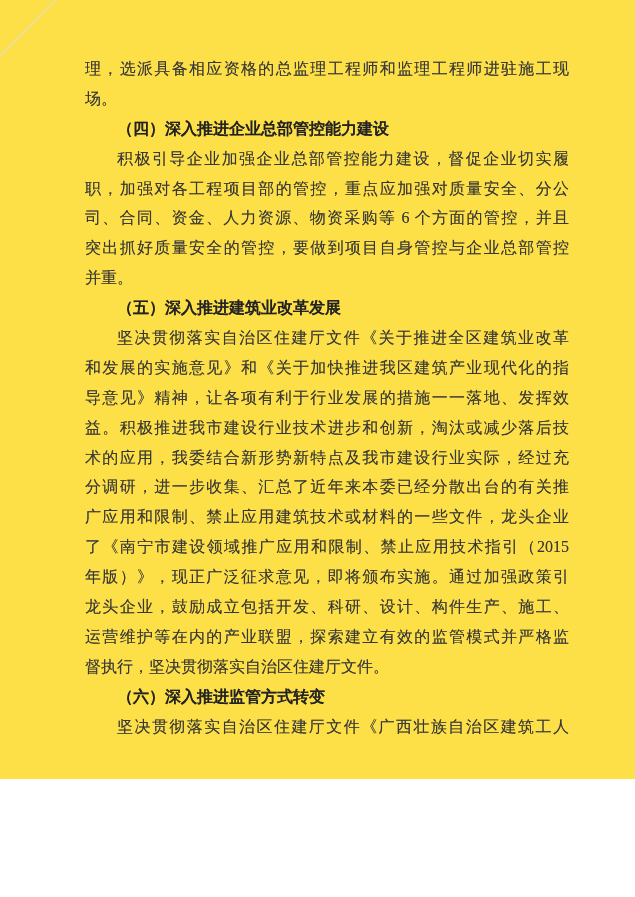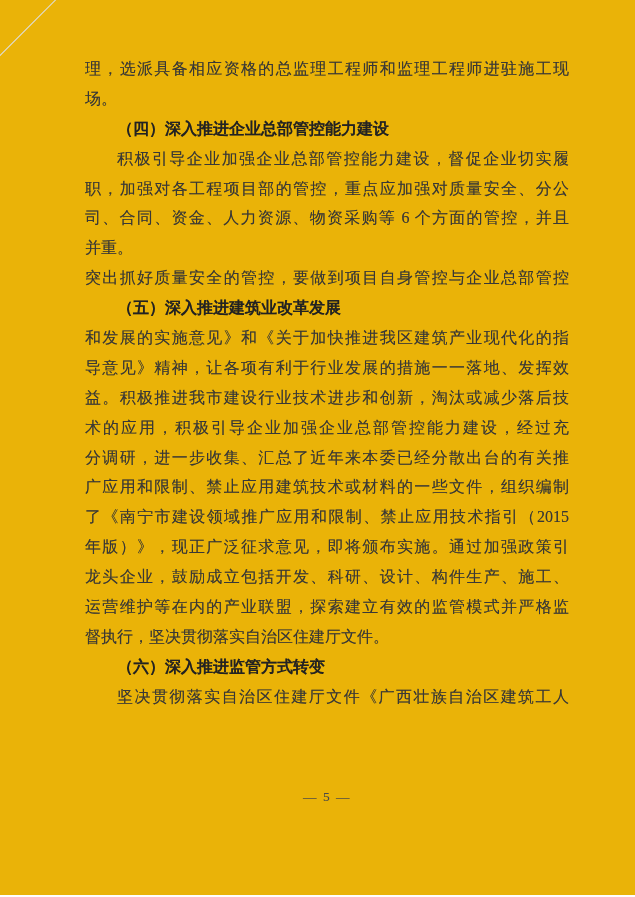--- a/index.html
+++ b/index.html
@@ -3,22 +3,22 @@
 <meta charset="utf-8">
 <style>
   html, body {
     margin: 0;
     padding: 0;
     background: #ffffff;
   }
   .page {
     position: relative;
     width: 635px;
-    height: 895px;
-    background: #eab308;
+    height: 779px;
+    background: #fde047;
     overflow: hidden;
     font-family: "Liberation Serif", "DejaVu Serif", serif;
   }
   
   .corner-fold {
     position: absolute;
     left: -13px;
     top: 27px;
     width: 82px;
     height: 1px;
@@ -70,29 +70,30 @@
 
 <div class="page">
   <div class="corner-fold"></div>
   <main class="content">
       <div class="line body fill">理，选派具备相应资格的总监理工程师和监理工程师进驻施工现</div>
       <div class="line body">场。</div>
       <div class="line heading indent">（四）深入推进企业总部管控能力建设</div>
       <div class="line body fill indent">积极引导企业加强企业总部管控能力建设，督促企业切实履</div>
       <div class="line body fill">职，加强对各工程项目部的管控，重点应加强对质量安全、分公</div>
       <div class="line body fill">司、合同、资金、人力资源、物资采购等 6 个方面的管控，并且</div>
+      <div class="line body fill">突出抓好质量安全的管控，要做到项目自身管控与企业总部管控</div>
       <div class="line body">并重。</div>
-      <div class="line body fill">突出抓好质量安全的管控，要做到项目自身管控与企业总部管控</div>
       <div class="line heading indent">（五）深入推进建筑业改革发展</div>
+      <div class="line body fill indent">坚决贯彻落实自治区住建厅文件《关于推进全区建筑业改革</div>
       <div class="line body fill">和发展的实施意见》和《关于加快推进我区建筑产业现代化的指</div>
       <div class="line body fill">导意见》精神，让各项有利于行业发展的措施一一落地、发挥效</div>
       <div class="line body fill">益。积极推进我市建设行业技术进步和创新，淘汰或减少落后技</div>
-      <div class="line body fill">术的应用，积极引导企业加强企业总部管控能力建设，经过充</div>
+      <div class="line body fill">术的应用，我委结合新形势新特点及我市建设行业实际，经过充</div>
       <div class="line body fill">分调研，进一步收集、汇总了近年来本委已经分散出台的有关推</div>
-      <div class="line body fill">广应用和限制、禁止应用建筑技术或材料的一些文件，组织编制</div>
+      <div class="line body fill">广应用和限制、禁止应用建筑技术或材料的一些文件，龙头企业</div>
       <div class="line body fill">了《南宁市建设领域推广应用和限制、禁止应用技术指引（2015</div>
       <div class="line body fill">年版）》，现正广泛征求意见，即将颁布实施。通过加强政策引</div>
       <div class="line body fill">龙头企业，鼓励成立包括开发、科研、设计、构件生产、施工、</div>
       <div class="line body fill">运营维护等在内的产业联盟，探索建立有效的监管模式并严格监</div>
       <div class="line body">督执行，坚决贯彻落实自治区住建厅文件。</div>
       <div class="line heading indent">（六）深入推进监管方式转变</div>
       <div class="line body fill indent">坚决贯彻落实自治区住建厅文件《广西壮族自治区建筑工人</div>
     </main>
   <footer class="footer">
     <span>— 5 —</span>

